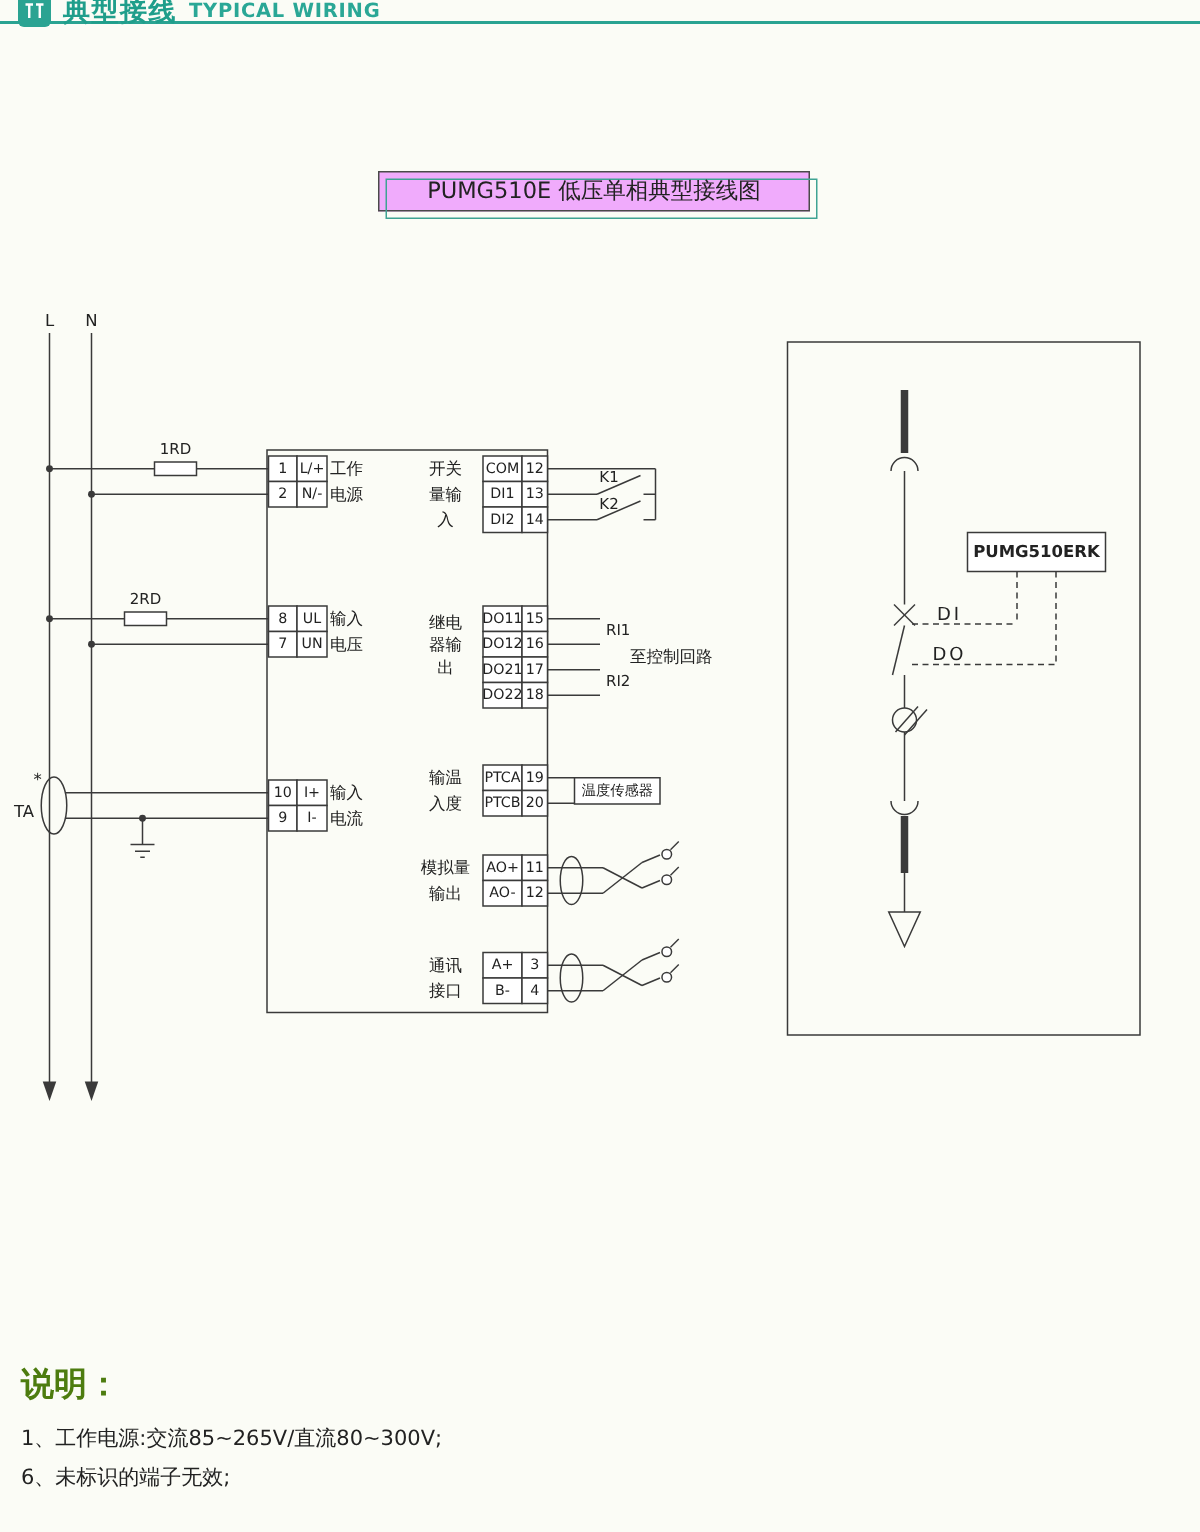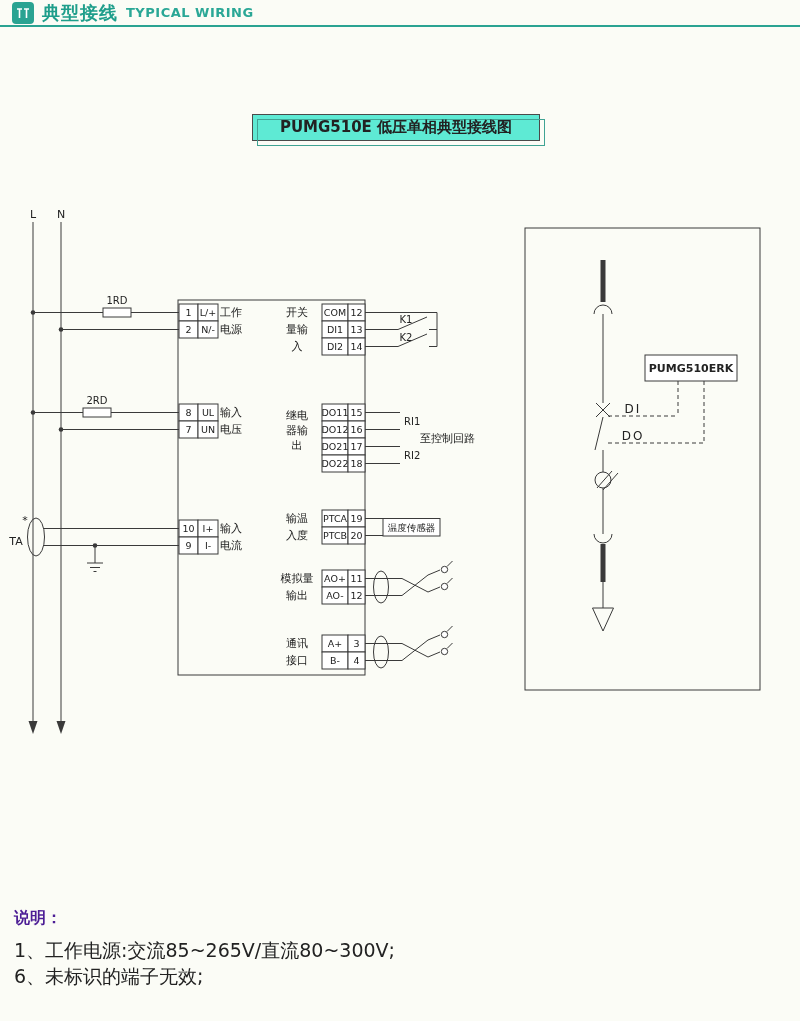--- a/index.html
+++ b/index.html
@@ -3,31 +3,31 @@
 <meta charset="utf-8">
 <style>
   html,body{margin:0;padding:0;}
   body{
     width:800px;height:1021px;position:relative;overflow:hidden;
     background:#fbfcf6;color:#222;
     font-family:"DejaVu Sans","Liberation Sans",sans-serif;
   }
   
   .header{
-    position:absolute;top:0;left:0;width:800px;height:27px;
+    position:absolute;top:0;left:0;width:800px;height:16px;
     border-bottom:2px solid #2aa392;
     display:flex;align-items:center;gap:8px;padding-left:12px;box-sizing:border-box;
   }
   .header-cn{color:#1f9e8b;font-size:18px;font-weight:bold;letter-spacing:1px;}
   .header-en{color:#2aa796;font-size:13px;font-weight:bold;letter-spacing:.5px;}
   
   .title-box{
     position:absolute;top:114px;left:252px;width:286px;height:25px;line-height:25px;
-    text-align:center;border:1px solid #4a4a4a;background:#5eead4;
-    font-size:15px;font-weight:bold;z-index:1;
+    text-align:center;border:1px solid #4a4a4a;background:#f0abfc;
+    font-size:15px;font-weight:normal;z-index:1;
   }
   .title-box::after{
     content:"";position:absolute;left:4px;top:4px;width:100%;height:100%;
     border:1px solid #3fa393;z-index:-1;
   }
   
   .wiring-svg{position:absolute;top:200px;left:0;}
   .w{stroke:#3a3a3a;stroke-width:1;fill:none;}
   .thick{stroke:#3a3a3a;stroke-width:5;fill:none;}
   .dash{stroke:#3a3a3a;stroke-width:1;fill:none;stroke-dasharray:4 3;}
@@ -36,22 +36,22 @@
   .arrow{fill:#3a3a3a;stroke:none;}
   text{fill:#222;stroke:none;text-anchor:middle;dominant-baseline:central;}
   .t{font-size:9.5px;}
   .lab{font-size:11px;}
   .sm{font-size:10px;}
   .ts{text-anchor:start;}
   .dev{font-size:11px;font-weight:bold;}
   .dio{font-size:12px;letter-spacing:2px;}
   
   .notes{position:absolute;left:14px;top:908px;}
-  .notes-heading{color:#4c1d95;font-size:16px;font-weight:bold;margin-bottom:8px;}
-  .note-item{font-size:19px;line-height:26px;color:#222;}
+  .notes-heading{color:#4d7c0f;font-size:22px;font-weight:bold;margin-bottom:8px;}
+  .note-item{font-size:14px;line-height:26px;color:#222;}
 </style>
 </head>
 <body>
 
 <div class="header">
   <svg width="22" height="22">
     <rect x="0" y="0" width="22" height="22" rx="4" fill="#2aa392"></rect>
     <path d="M5,7 h5 M7.5,7 v9 M12,7 h5 M14.5,7 v9" stroke="#ffffff" stroke-width="1.6" fill="none"></path>
   </svg>
   <span class="header-cn">典型接线</span>

